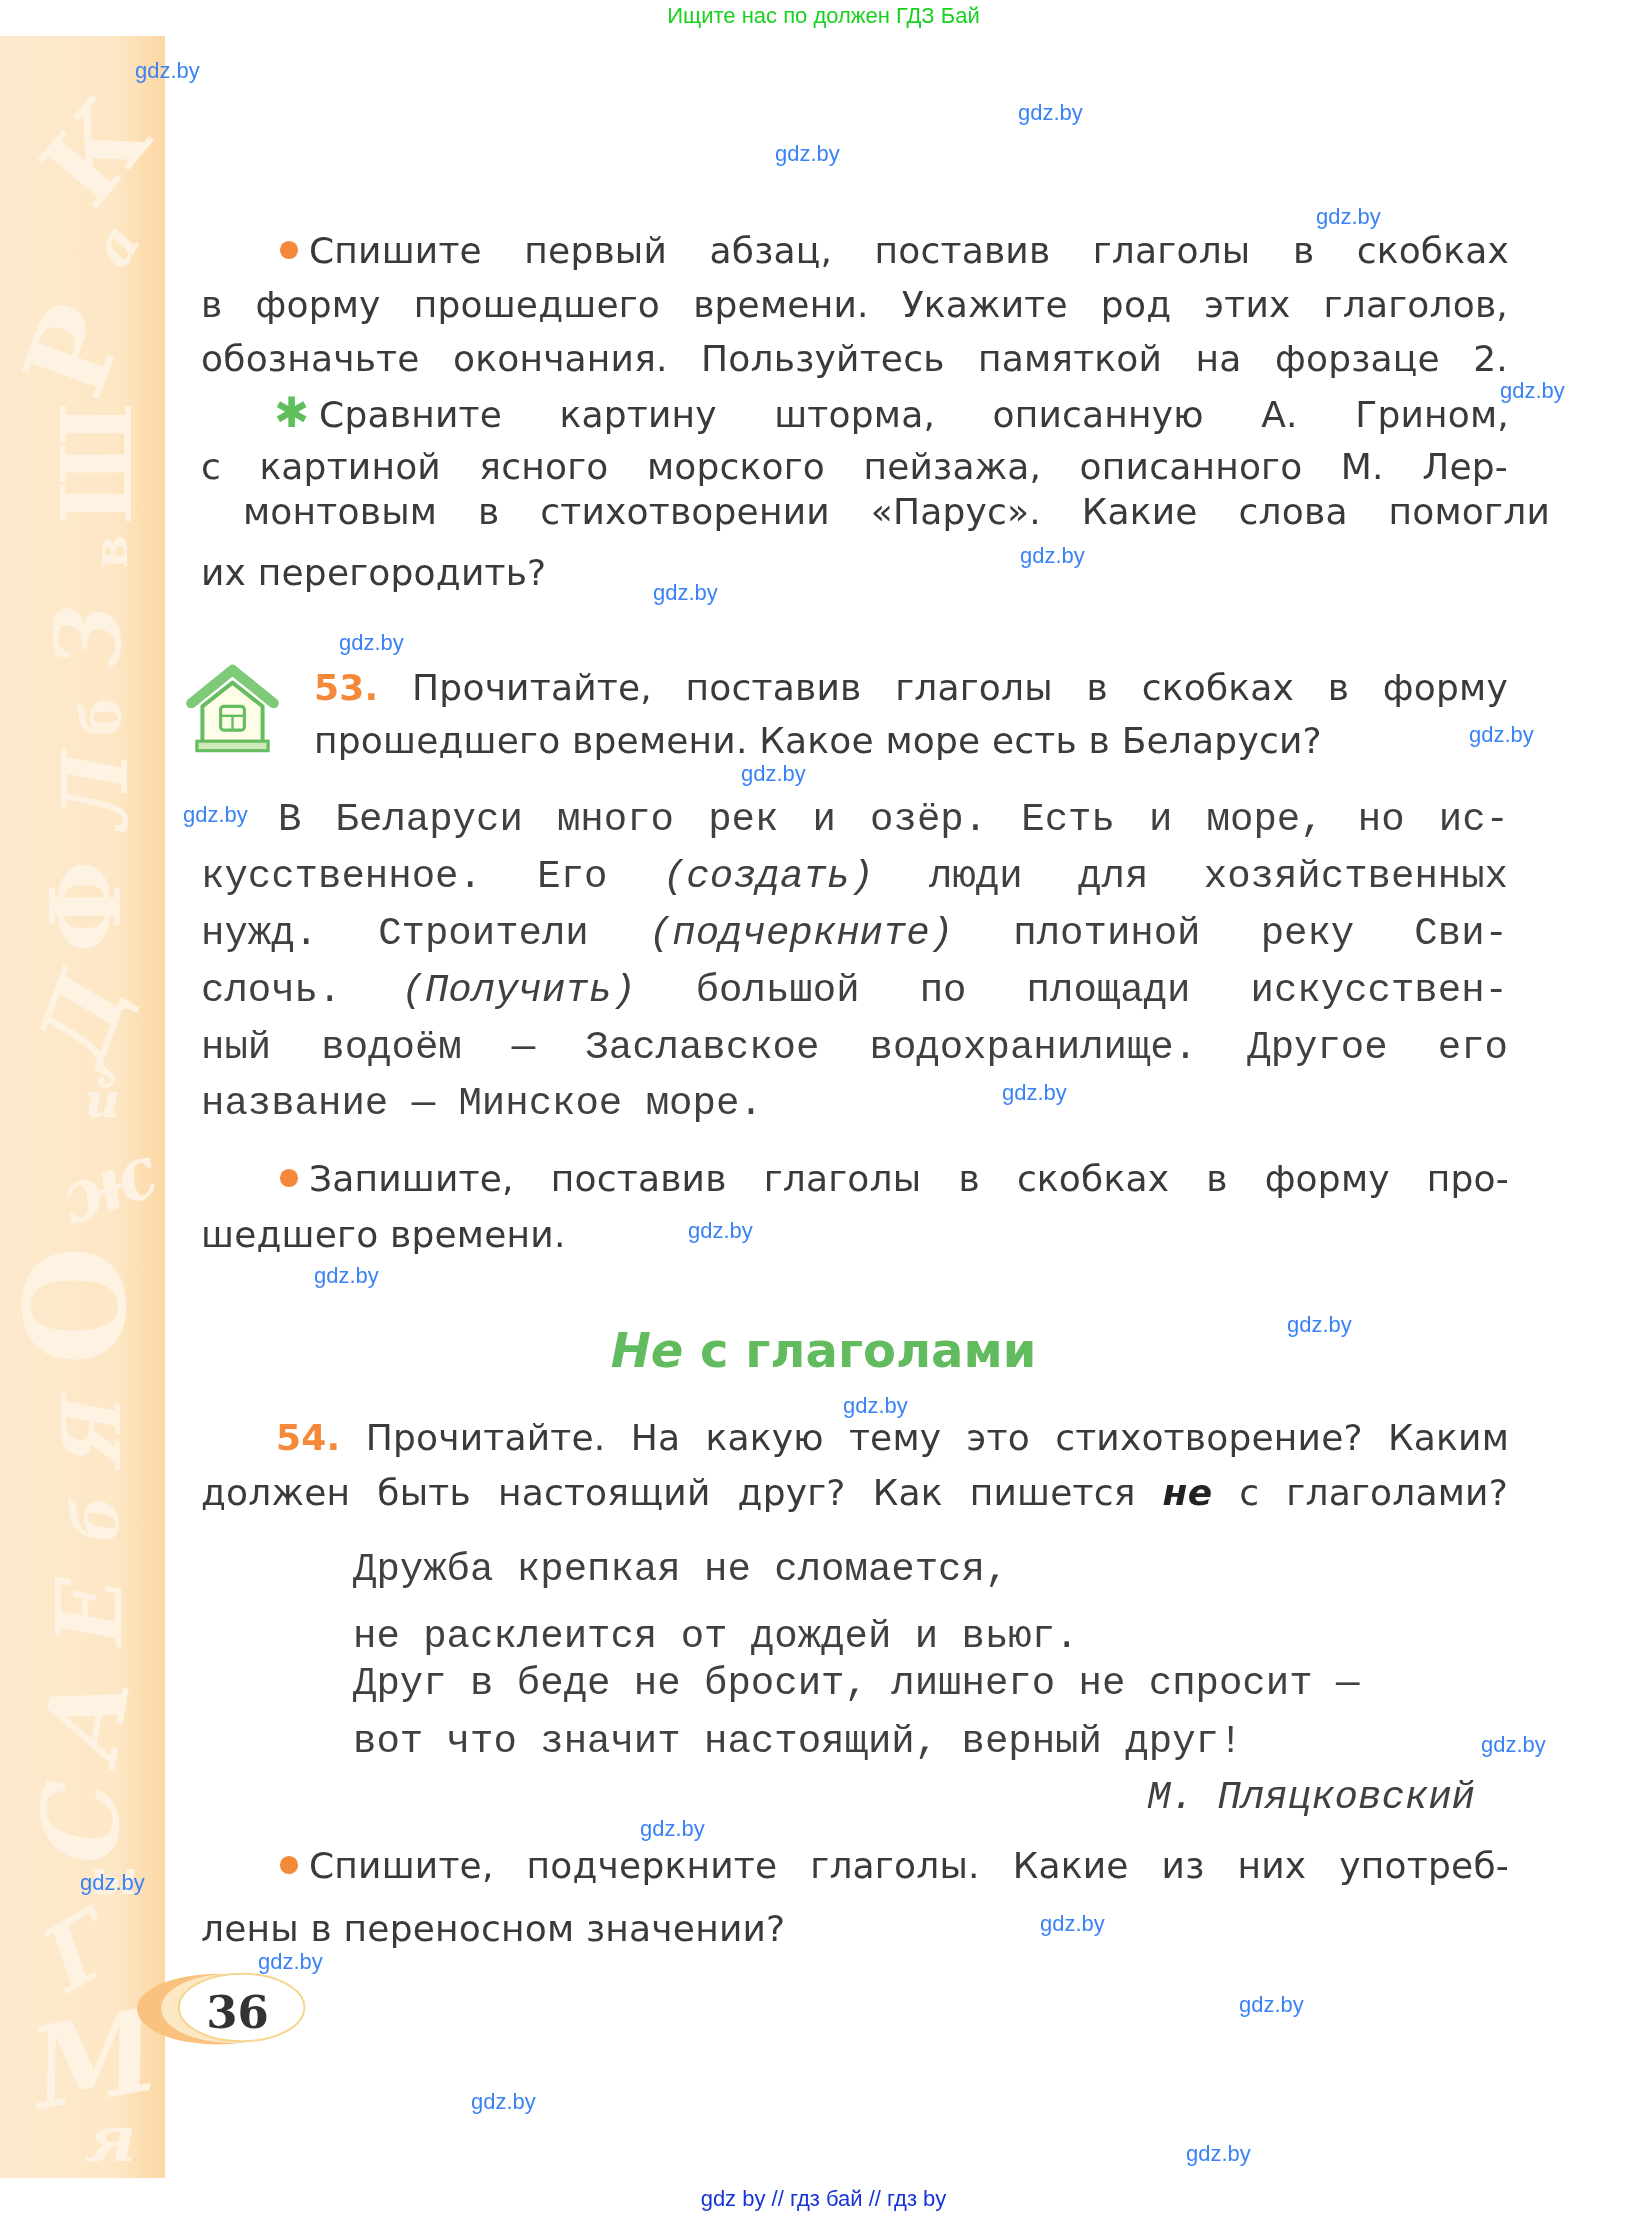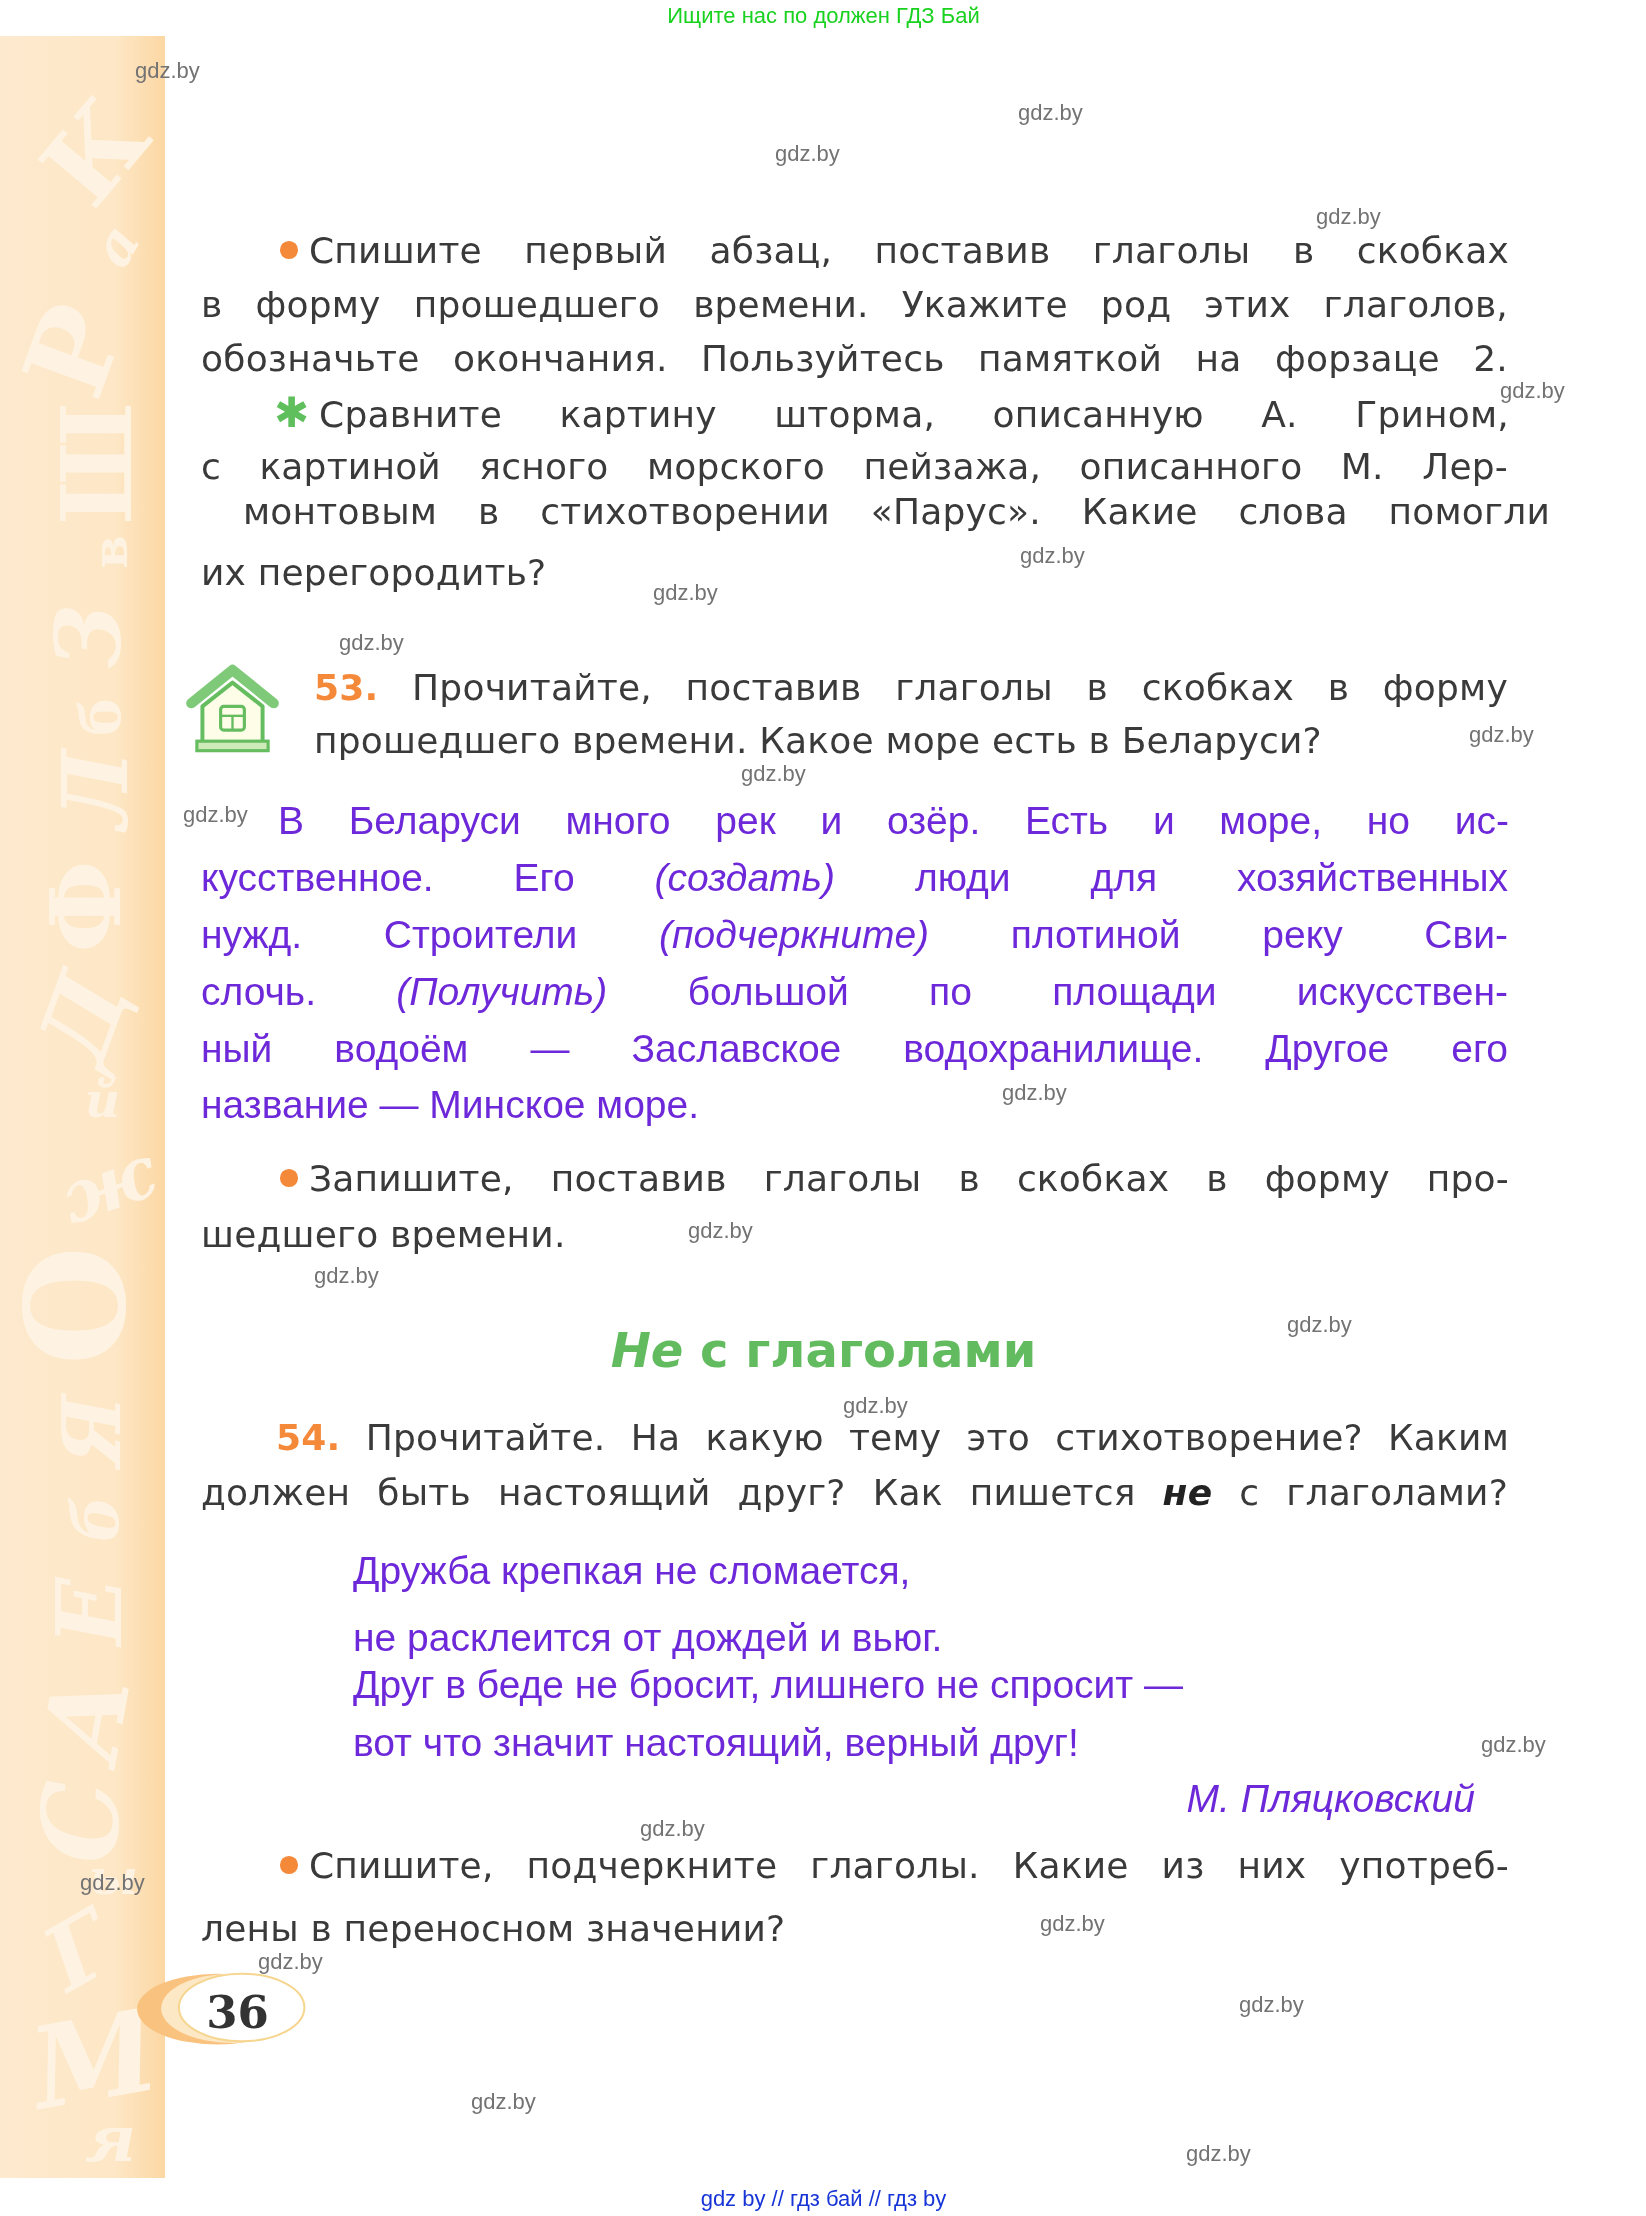--- a/index.html
+++ b/index.html
@@ -2,24 +2,24 @@
 <html style="font-size:13px"><head>
 <meta charset="utf-8">
 <style>
   html, body { margin:0; padding:0; }
   body { width:1647px; height:2216px; position:relative; background:#ffffff; overflow:hidden; }
   .abs { position:absolute; }
   .banner { left:0; width:1647px; top:3.2px; text-align:center; font-family:"Liberation Sans", sans-serif; font-size:22px; color:#19d11f; }
   .sidebar { left:0; top:36px; width:165px; height:2142px;
     background:linear-gradient(to right, #fde9ce 0%, #fde7c6 70%, #fcd7a3 100%); overflow:hidden; }
   .side-letter { position:absolute; font-family:"DejaVu Serif", serif; font-weight:bold; color:#fef3e2; line-height:1; }
-  .wm { font-family:"Liberation Sans", sans-serif; font-size:22px; color:#737373; line-height:1; white-space:nowrap; }
+  .wm { font-family:"Liberation Sans", sans-serif; font-size:22px; color:#3b82f6; line-height:1; white-space:nowrap; }
   .line { left:201px; width:1307px; white-space:nowrap; line-height:1; transform:translateY(-50%); }
   .sans { font-family:"DejaVu Sans", sans-serif; font-size:36px; color:#3a3a3a; letter-spacing:0.2px; }
-  .serif { font-family:Liberation Sans, sans-serif; font-size:39px; color:#6d28d9; }
+  .serif { font-family:Liberation Mono, monospace; font-size:39px; color:#404040; }
   .just { text-align:justify; text-align-last:justify; }
   .bullet { display:inline-block; width:17.7px; height:17.7px; border-radius:50%; background:#f5893a; vertical-align:middle; margin-right:11.3px; position:relative; top:-3.2px; }
   .star { color:#5fbf5d; font-weight:bold; margin-right:9.7px; font-size:42px; }
   .num { color:#f5893a; font-weight:bold; }
   .it { font-style:italic; }
   .heading { left:0; width:1647px; text-align:center; top:1350px; transform:translateY(-50%); font-family:"DejaVu Sans", sans-serif; font-weight:bold; font-size:48px; color:#63bb5f; line-height:1; }
   .footer { left:0; width:1647px; top:2186px; text-align:center; font-family:"Liberation Sans", sans-serif; font-size:22px; color:#1734d6; }
   .house { left:185px; top:662px; width:95px; height:95px; }
   .pagebadge { left:129px; top:1967px; width:177px; height:81px; }
   .pagenum { left:169px; width:137px; top:2012px; transform:translateY(-50%); text-align:center; font-family:"DejaVu Serif", serif; font-weight:bold; font-size:45px; color:#333; line-height:1; }

